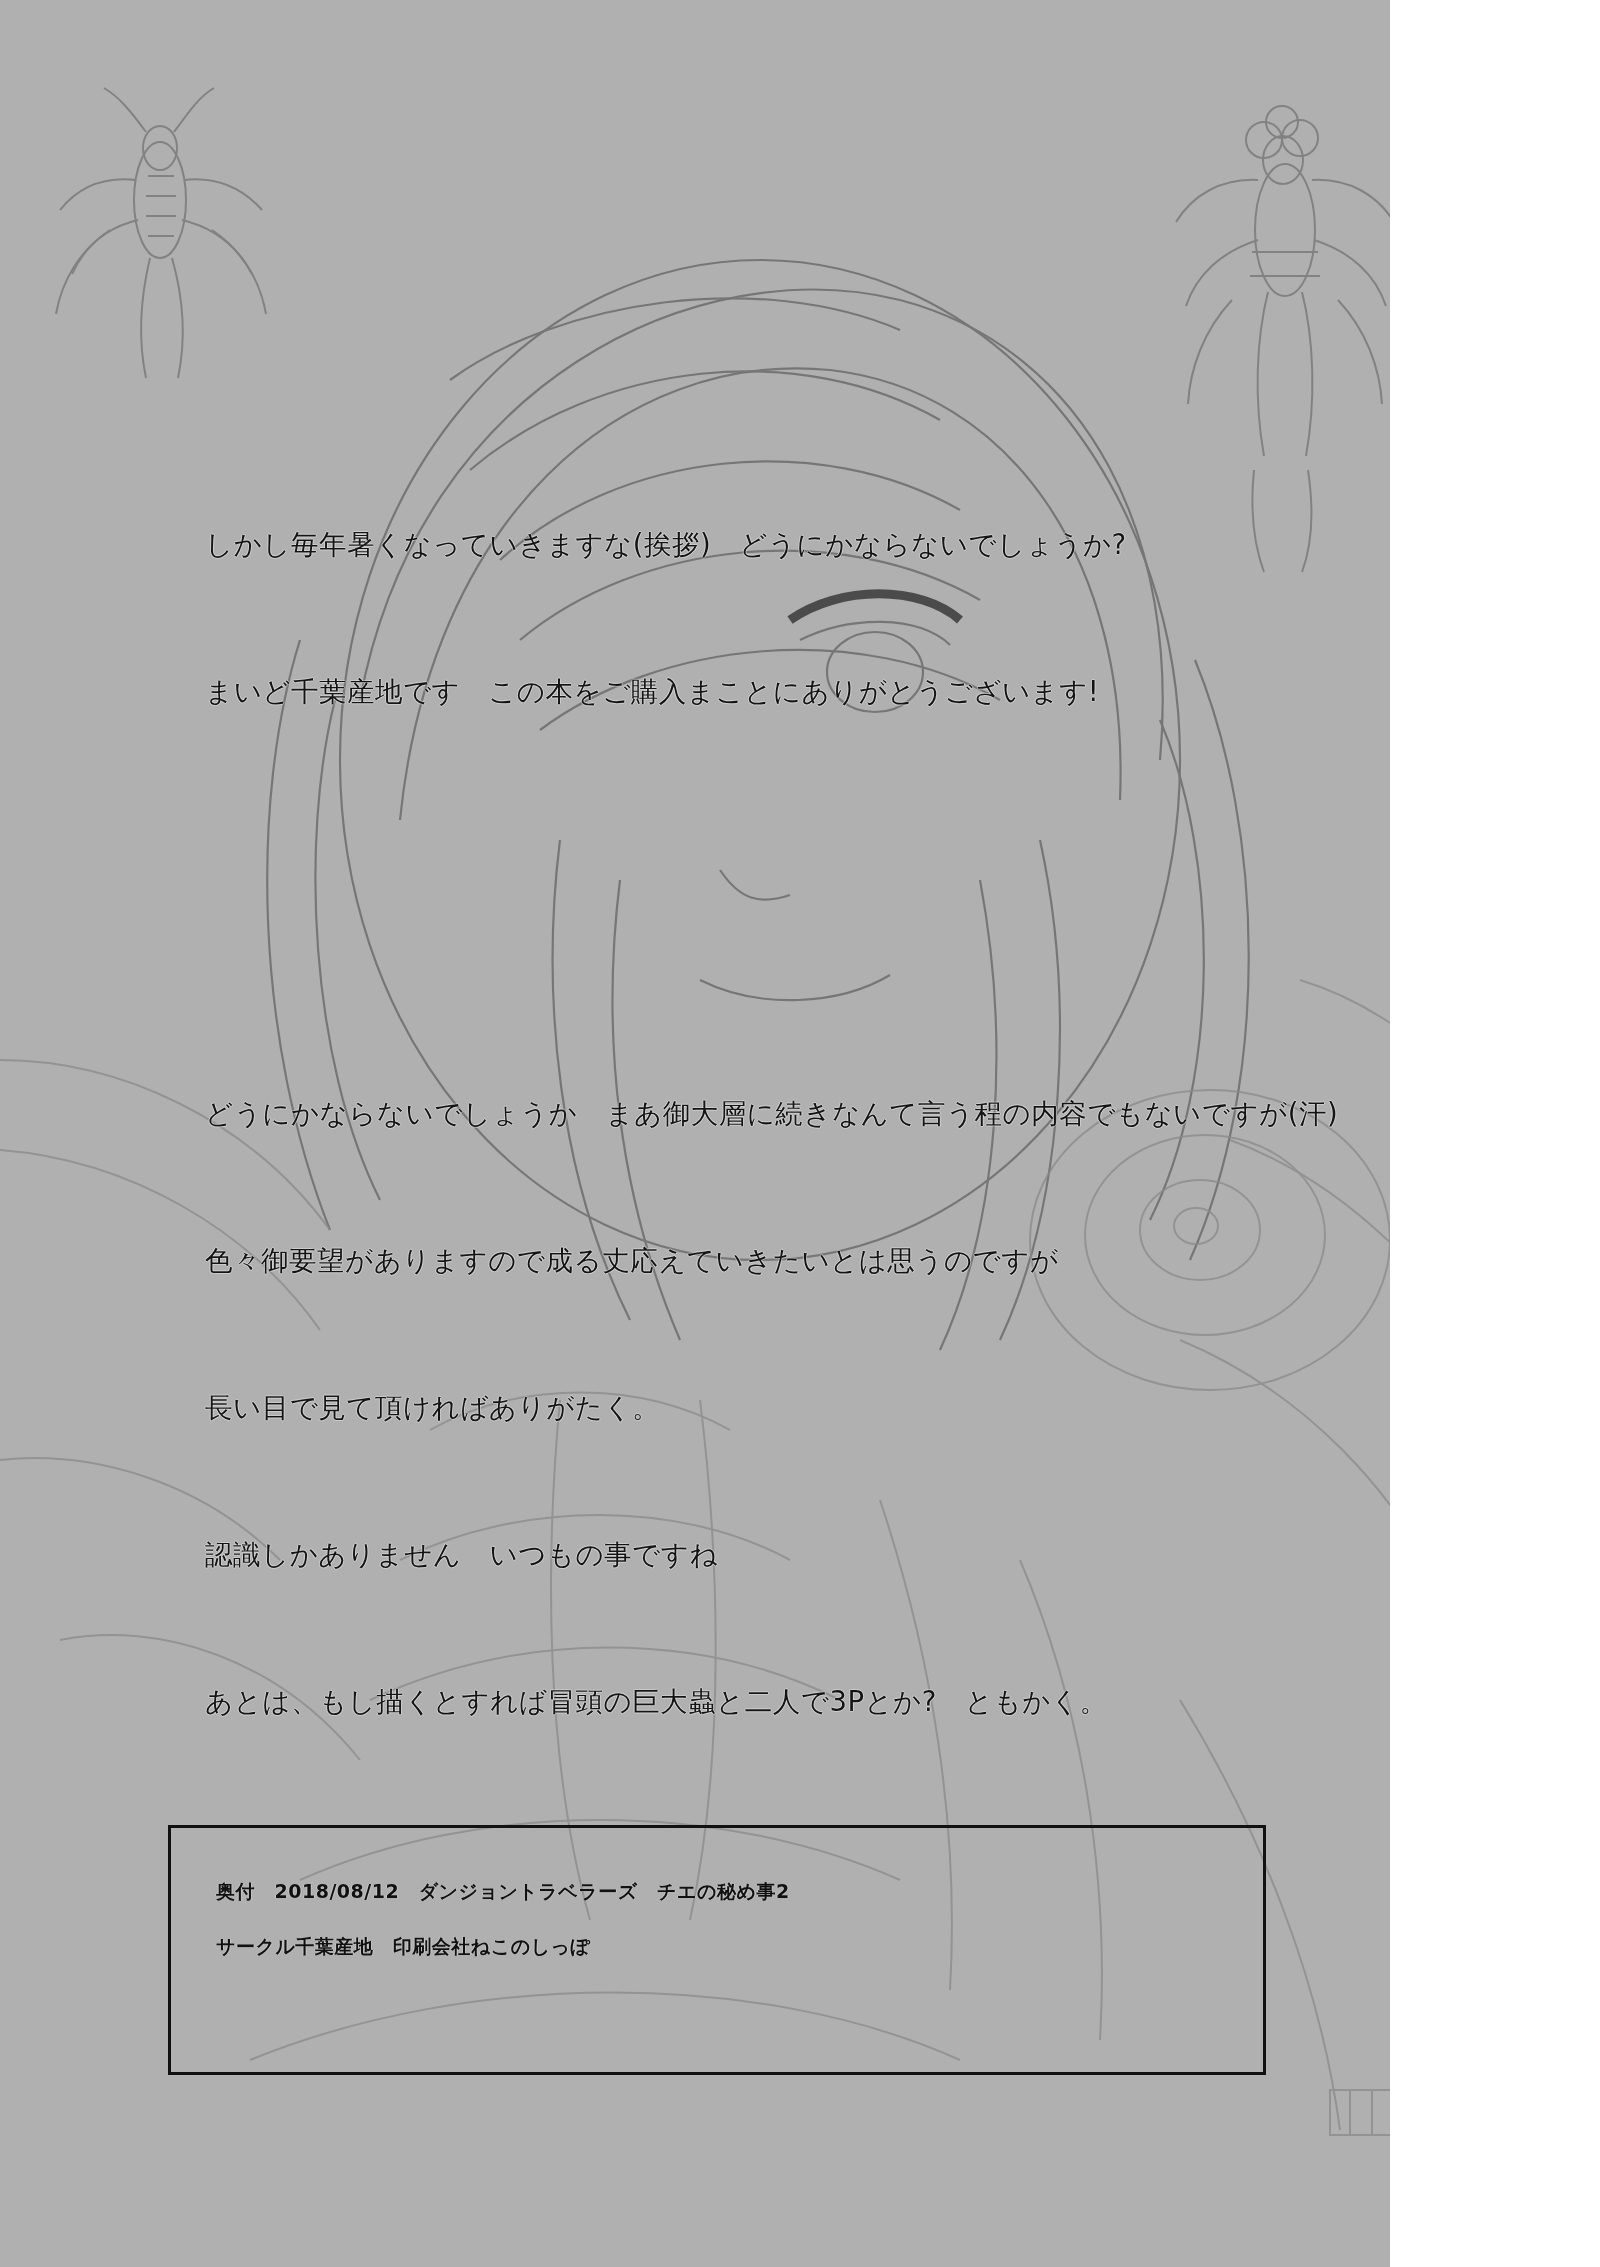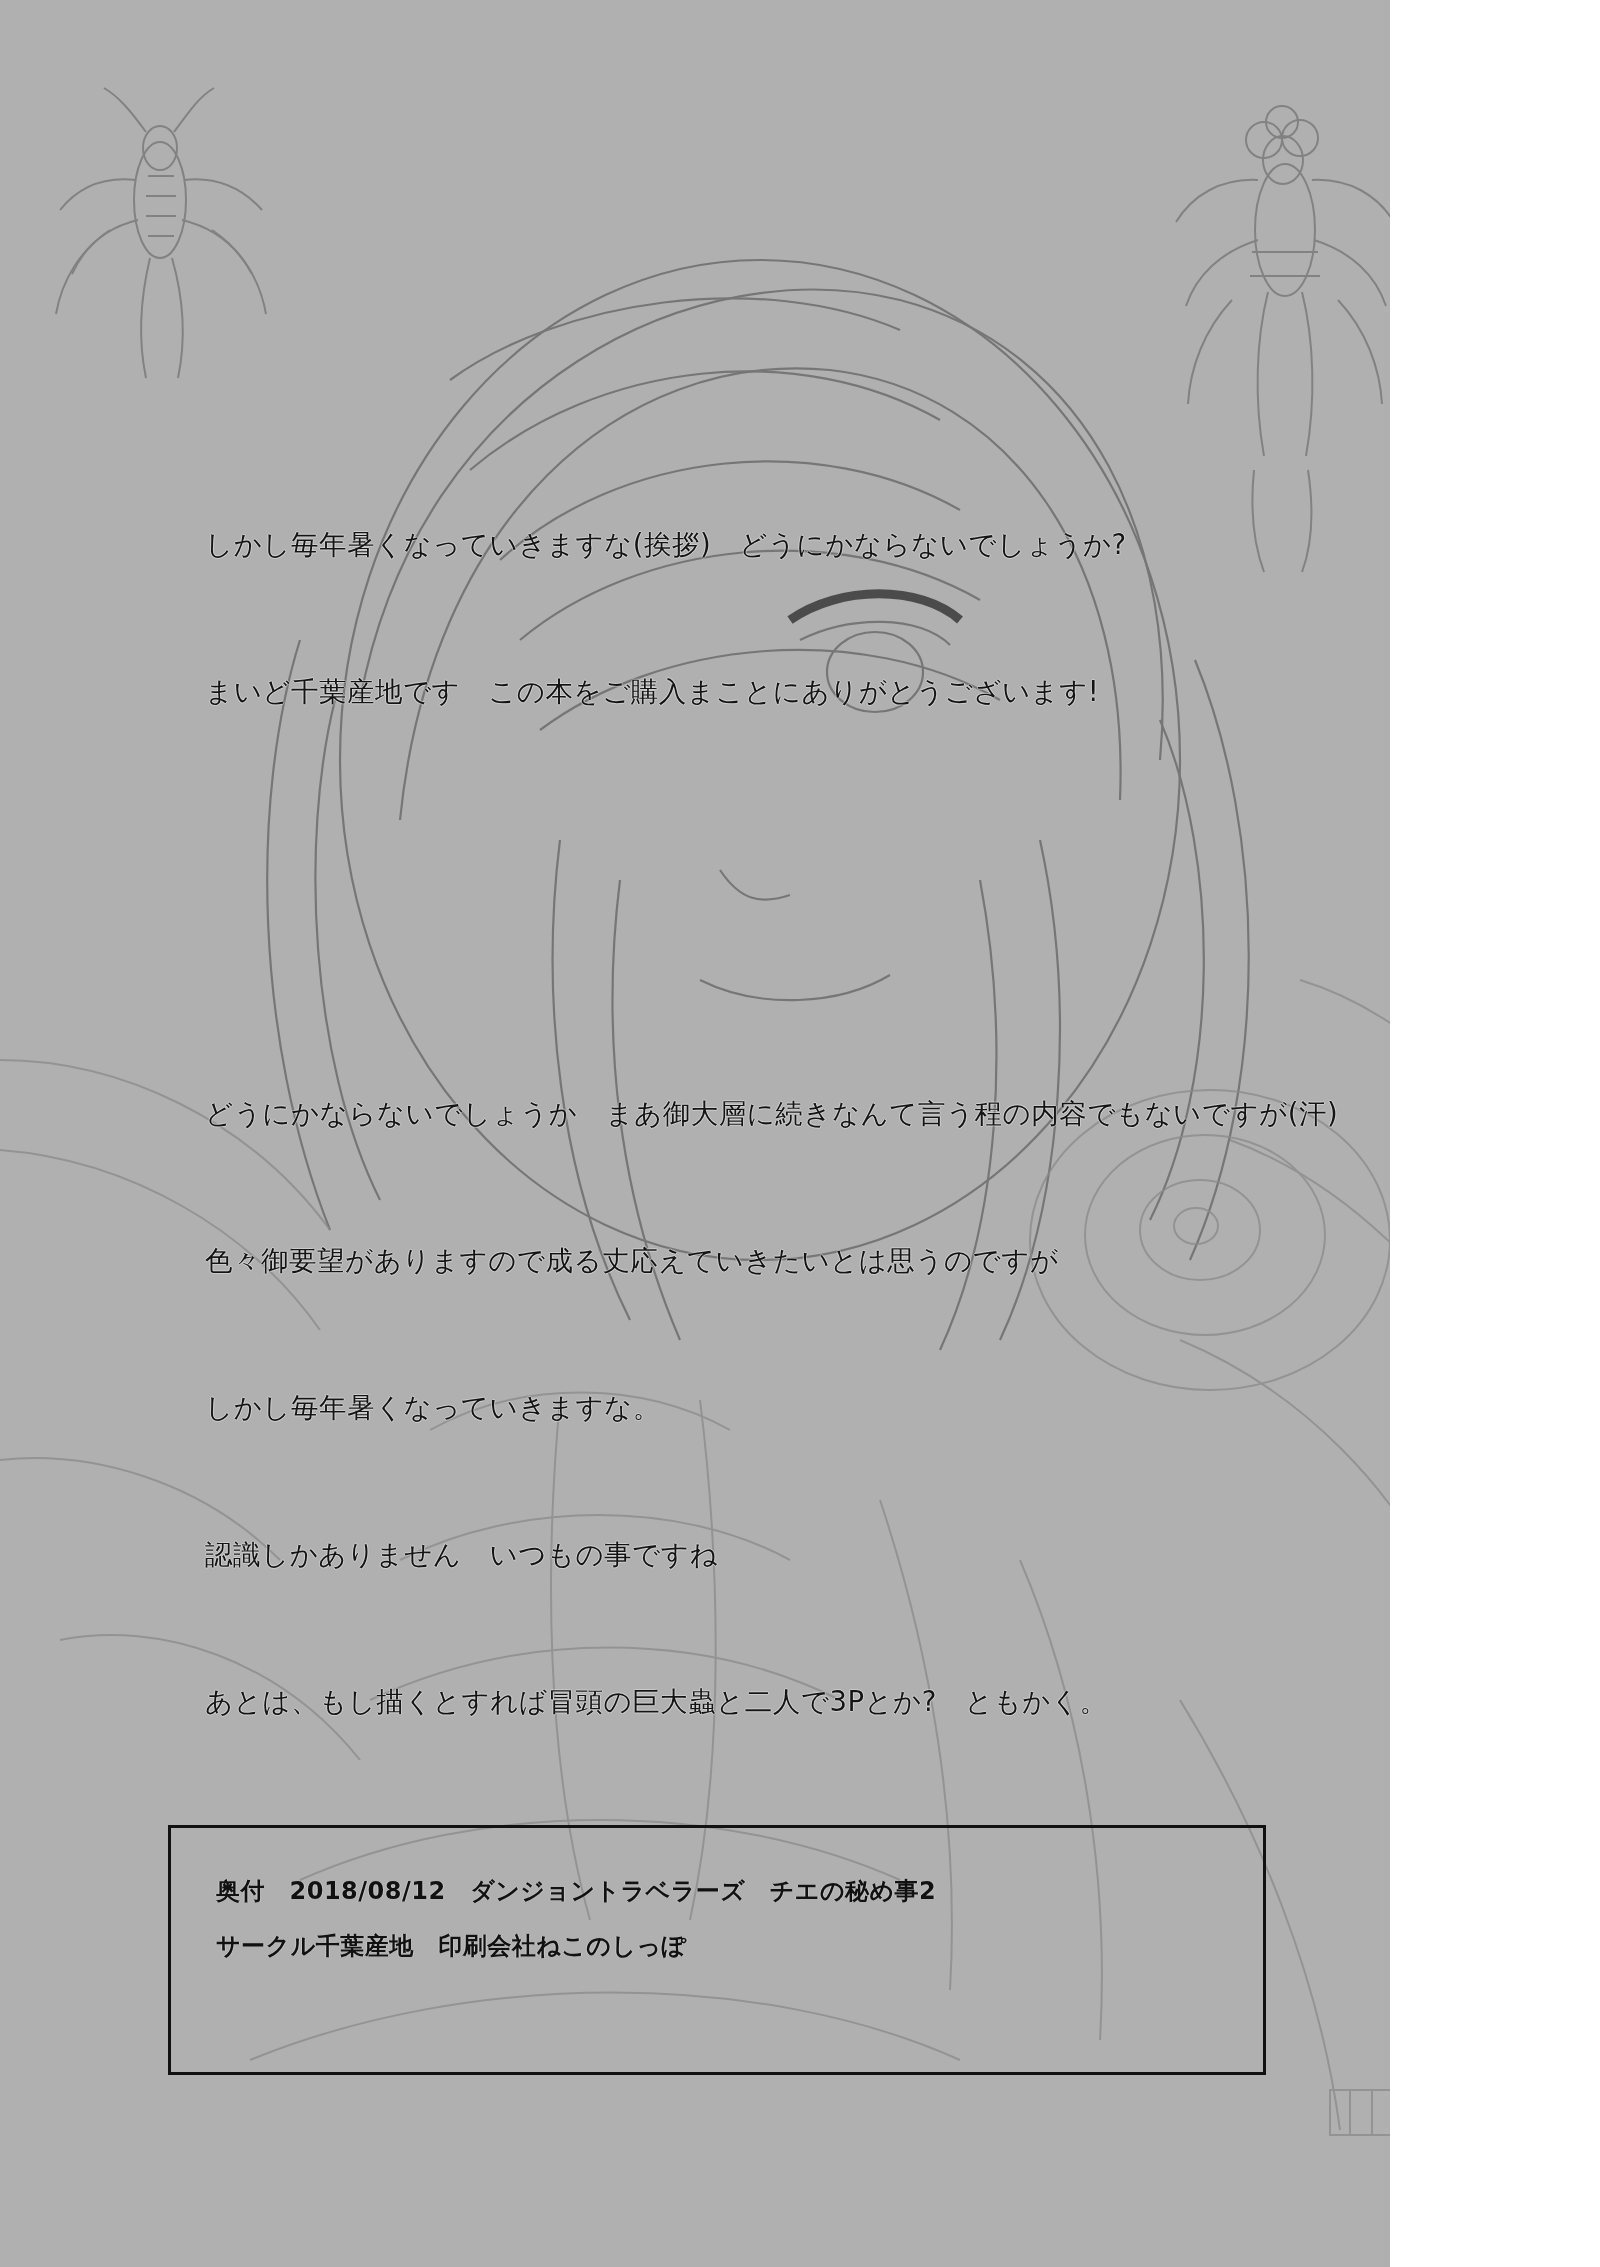--- a/index.html
+++ b/index.html
@@ -74,21 +74,21 @@
     background: transparent;
     box-sizing: border-box;
   }
   .colophon-inner {
     position: absolute;
     left: 45px;
     top: 36px;
     right: 20px;
     color: #111111;
     font-family: "DejaVu Sans", sans-serif;
-    font-size: 24px;
+    font-size: 19px;
     line-height: 55px;
     letter-spacing: 0.5px;
     font-weight: 600;
     text-shadow:
        1px 0 0 rgba(255,255,255,0.25),
       -1px 0 0 rgba(255,255,255,0.25);
   }
   .colophon-line {
     display: block;
     white-space: pre;
@@ -195,21 +195,21 @@
   <div class="afterword">
 
     <div class="para">
       <span class="line">しかし毎年暑くなっていきますな(挨拶)　どうにかならないでしょうか?</span>
       <span class="line">まいど千葉産地です　この本をご購入まことにありがとうございます!</span>
     </div>
 
     <div class="para">
       <span class="line">どうにかならないでしょうか　まあ御大層に続きなんて言う程の内容でもないですが(汗)</span>
       <span class="line">色々御要望がありますので成る丈応えていきたいとは思うのですが</span>
-      <span class="line">しかし毎年暑くなっていきますな。</span>
+      <span class="line">長い目で見て頂ければありがたく。</span>
       <span class="line">認識しかありません　いつもの事ですね</span>
       <span class="line">あとは、もし描くとすれば冒頭の巨大蟲と二人で3Pとか?　ともかく。</span>
     </div>
 
     
 
   </div>
 
   <div class="colophon">
     <div class="colophon-inner">

